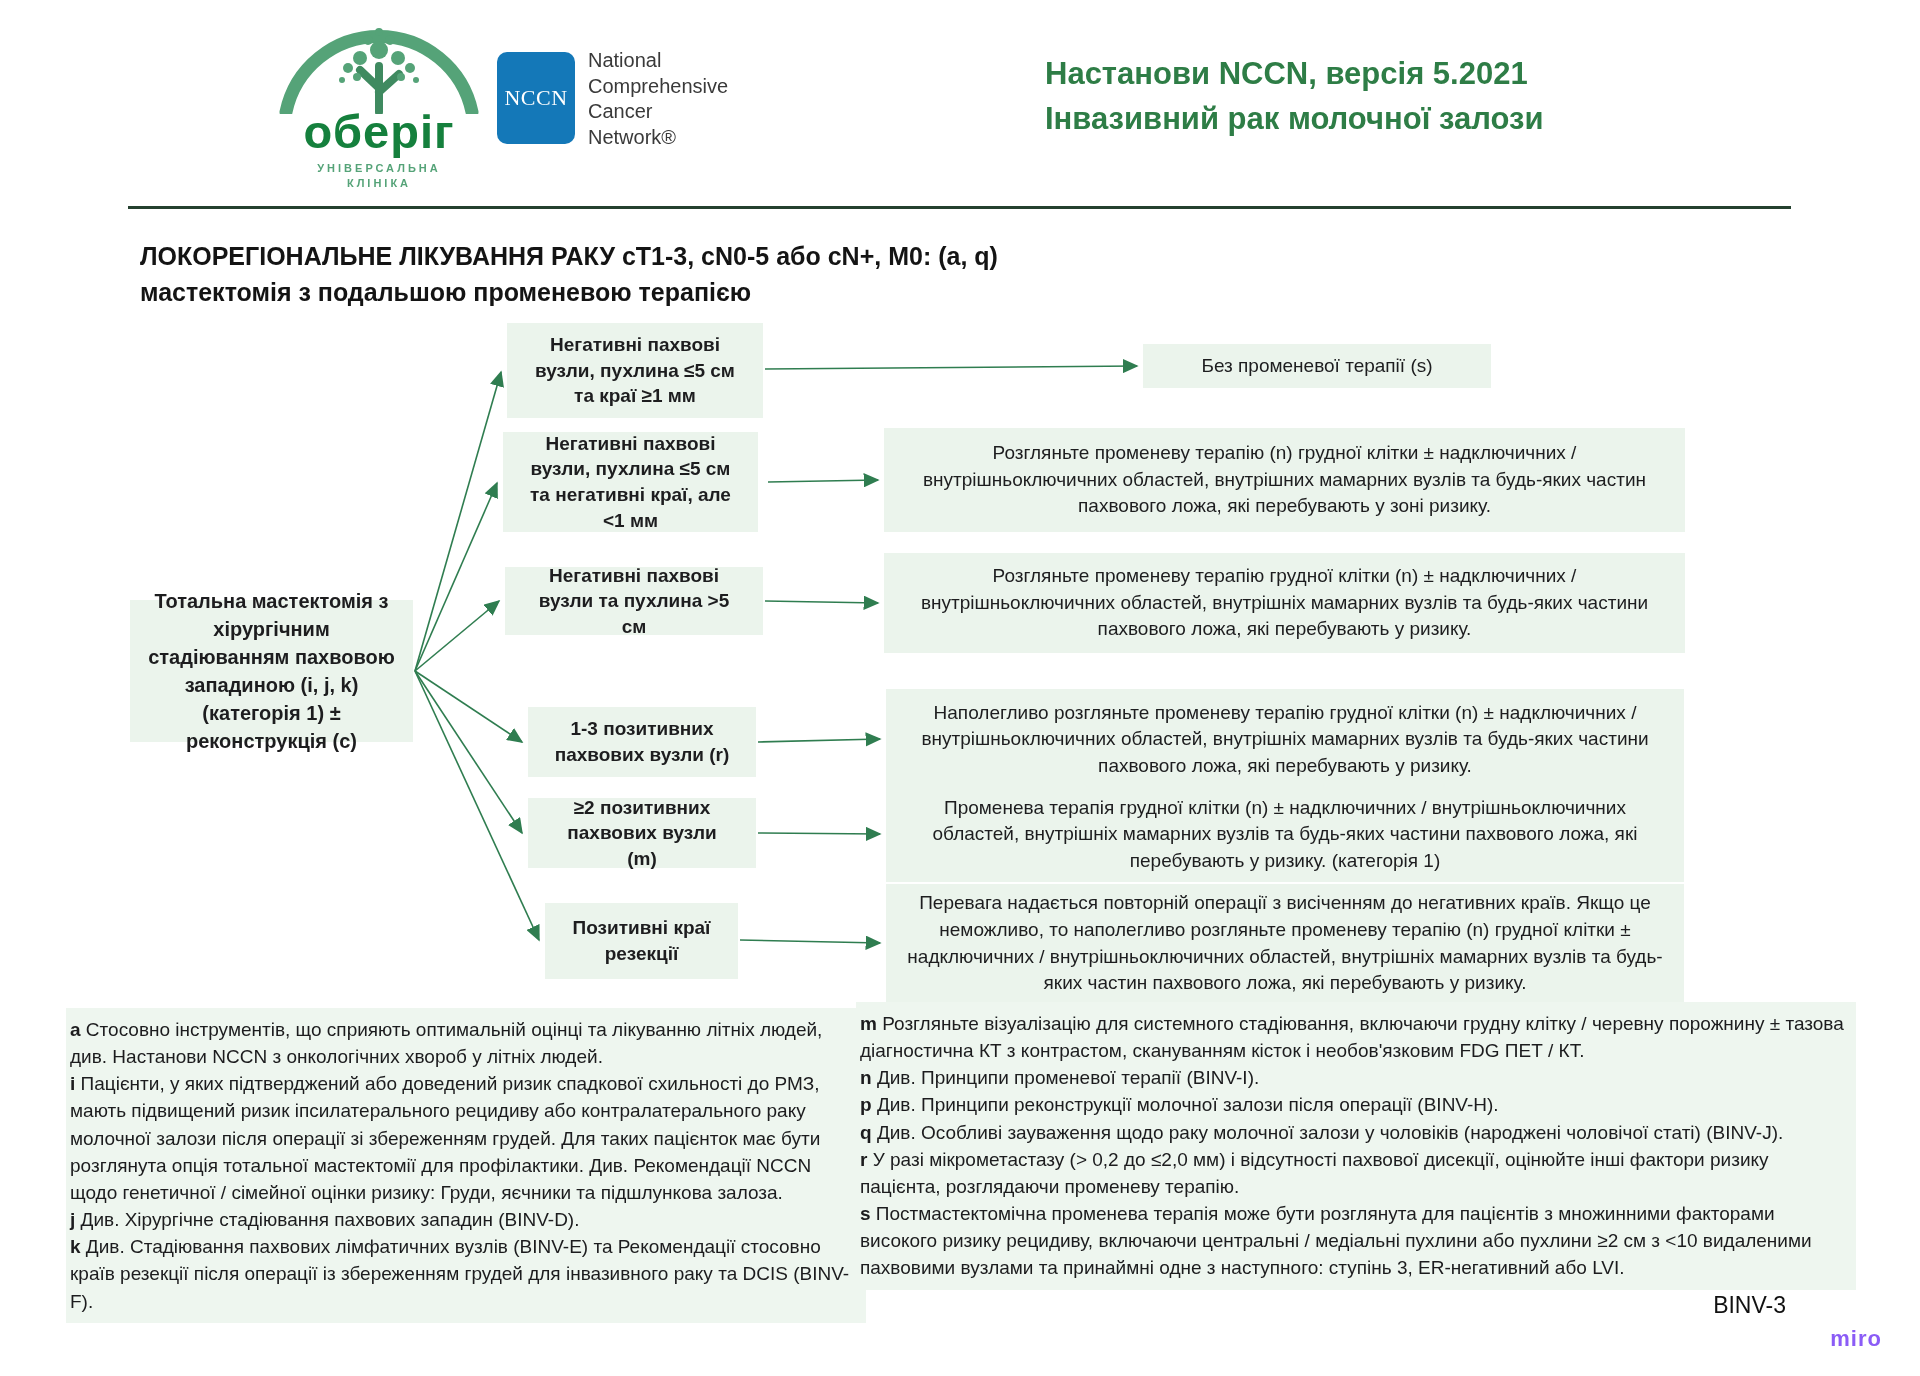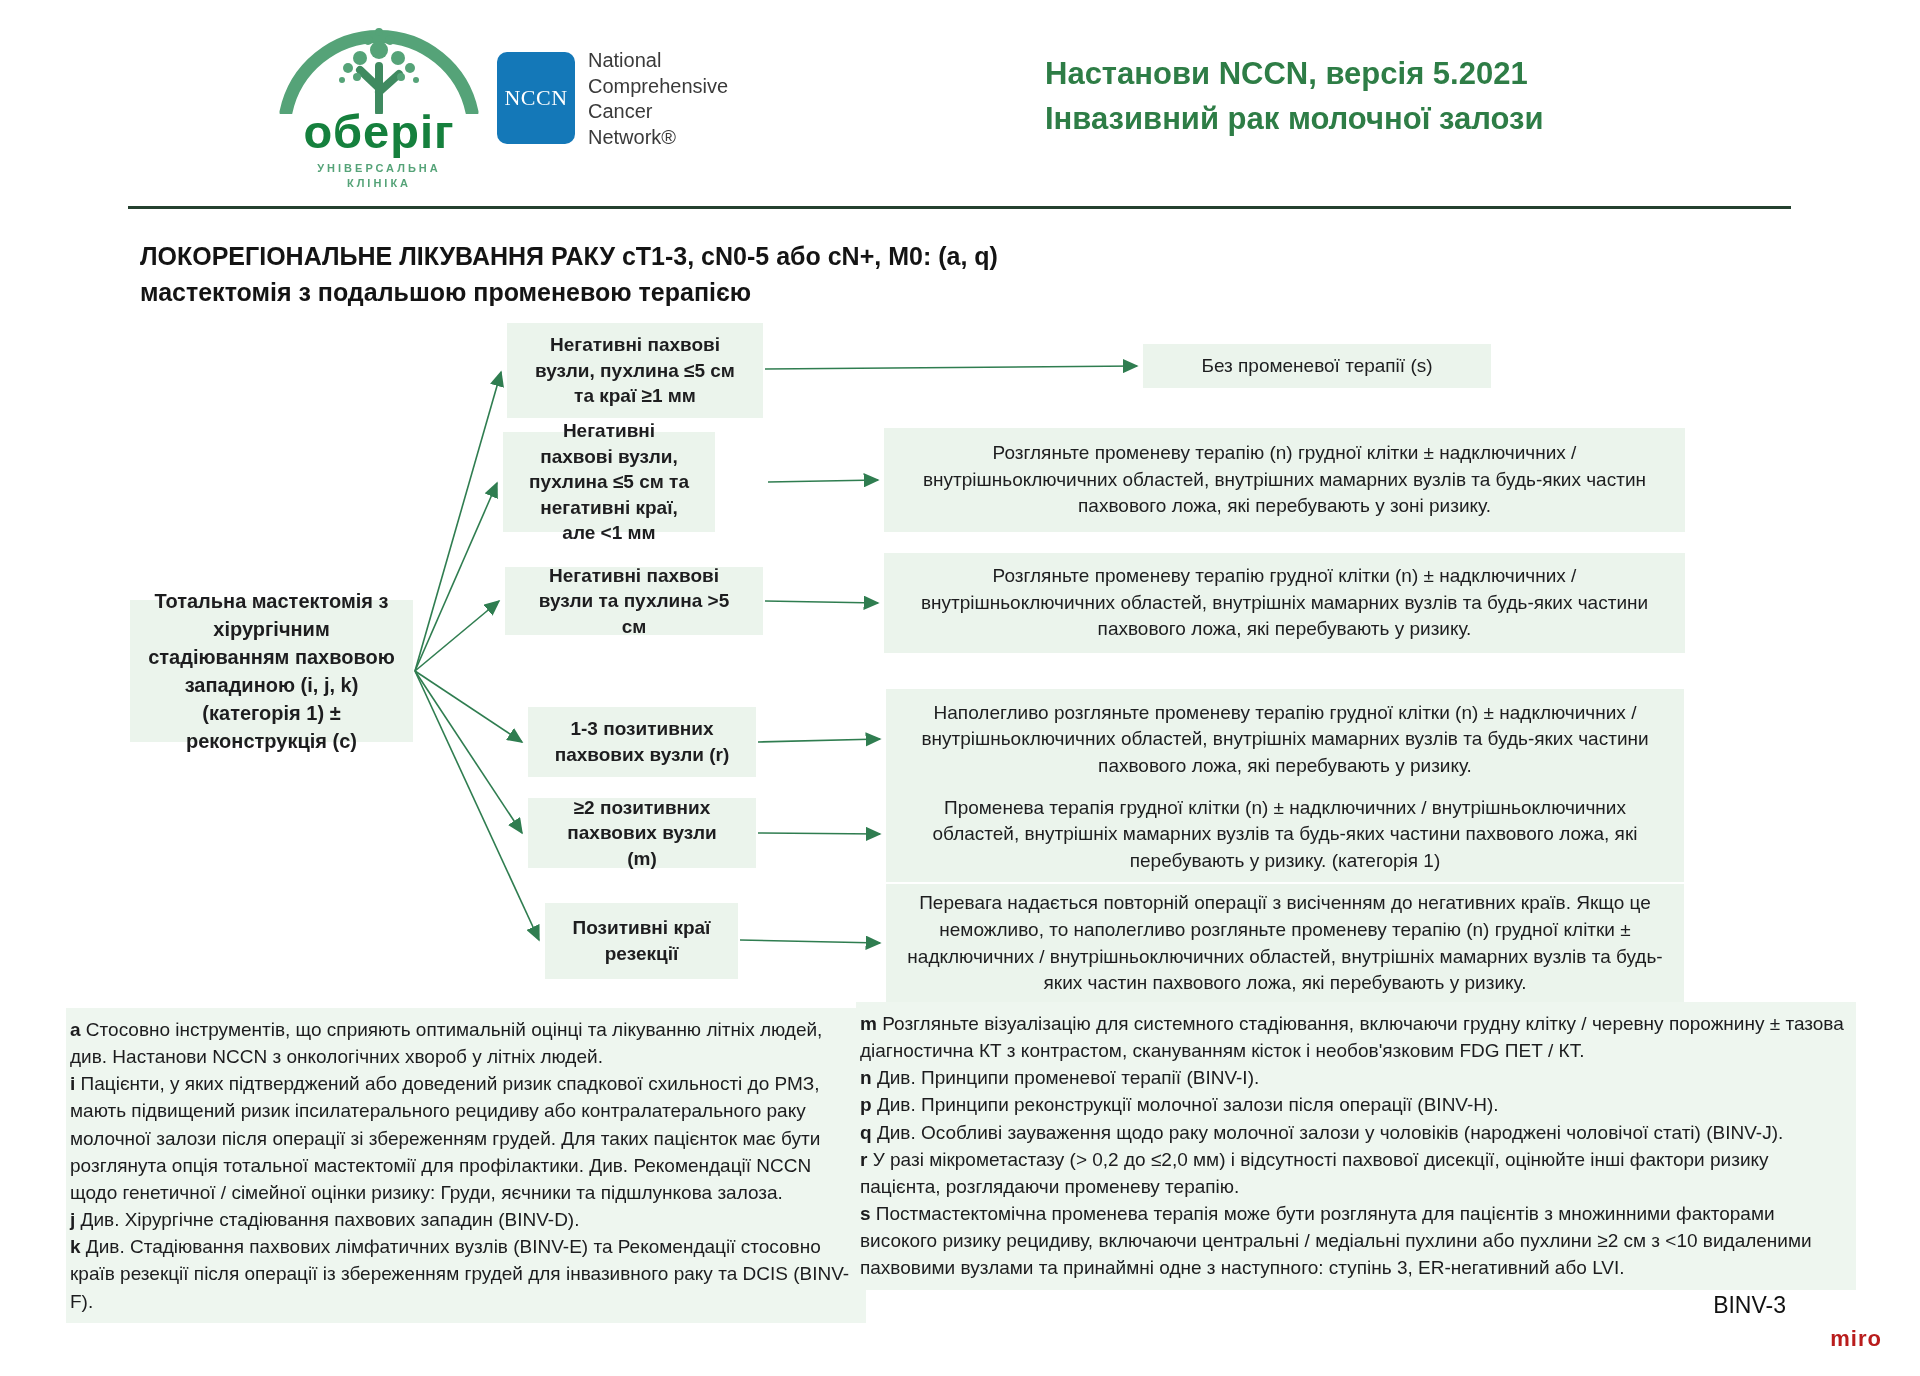--- a/index.html
+++ b/index.html
@@ -28,21 +28,21 @@
 
   
   .box{position:absolute;background:#ebf4ec;display:flex;align-items:center;justify-content:center;
        text-align:center;box-sizing:border-box;}
   .cond{font-weight:bold;font-size:19px;line-height:1.35;padding:4px 22px;}
   .outcome{font-size:19px;line-height:1.4;padding:4px 16px;}
 
   #root-box{left:130px;top:600px;width:283px;height:142px;font-weight:bold;font-size:20px;
             line-height:1.4;padding:6px 10px;}
   #cond-1{left:507px;top:323px;width:256px;height:95px;}
-  #cond-2{left:503px;top:432px;width:212px;height:100px;}
+  #cond-2{left:503px;top:432px;width:255px;height:100px;}
   #cond-3{left:505px;top:567px;width:258px;height:68px;}
   #cond-4{left:528px;top:707px;width:228px;height:70px;}
   #cond-5{left:528px;top:798px;width:228px;height:70px;}
   #cond-6{left:545px;top:903px;width:193px;height:76px;}
 
   #out-1{left:1143px;top:344px;width:348px;height:44px;}
   #out-2{left:884px;top:428px;width:801px;height:104px;}
   #out-3{left:884px;top:553px;width:801px;height:100px;}
   #out-4{left:886px;top:689px;width:798px;height:101px;}
   #out-5{left:886px;top:787px;width:798px;height:95px;}
@@ -52,21 +52,21 @@
 
   
   .fn-col{position:absolute;background:#eef6ef;padding:8px 4px;box-sizing:border-box;}
   #fn-left{left:66px;top:1008px;width:800px;}
   #fn-right{left:856px;top:1002px;width:1000px;}
   .fn-col p{margin:0;font-size:19px;line-height:1.43;color:#1c1c1e;}
   .fn-key{font-weight:bold;}
 
   .page-code{position:absolute;right:134px;top:1292px;font-size:23px;font-weight:normal;color:#111;}
   .miro-mark{position:absolute;right:38px;top:1326px;font-size:22px;font-weight:bold;
-             color:#b91c1c;letter-spacing:1px;cursor:pointer;}
+             color:#8b5cf6;letter-spacing:1px;cursor:pointer;}
 </style>
 </head>
 <body>
 
 <div class="canvas">
 
   <div class="logo-wrap">
     <svg width="214" height="92" viewBox="0 0 214 92" style="position:absolute;left:0;top:0;">
       <path d="M14,90 A95,95 0 0 1 200,90" fill="none" stroke="#55a378" stroke-width="13" stroke-linecap="round"></path>
       <path d="M107,90 L107,44 M107,66 L88,48 M107,70 L127,52" fill="none" stroke="#3f8a60" stroke-width="8" stroke-linecap="round"></path>

